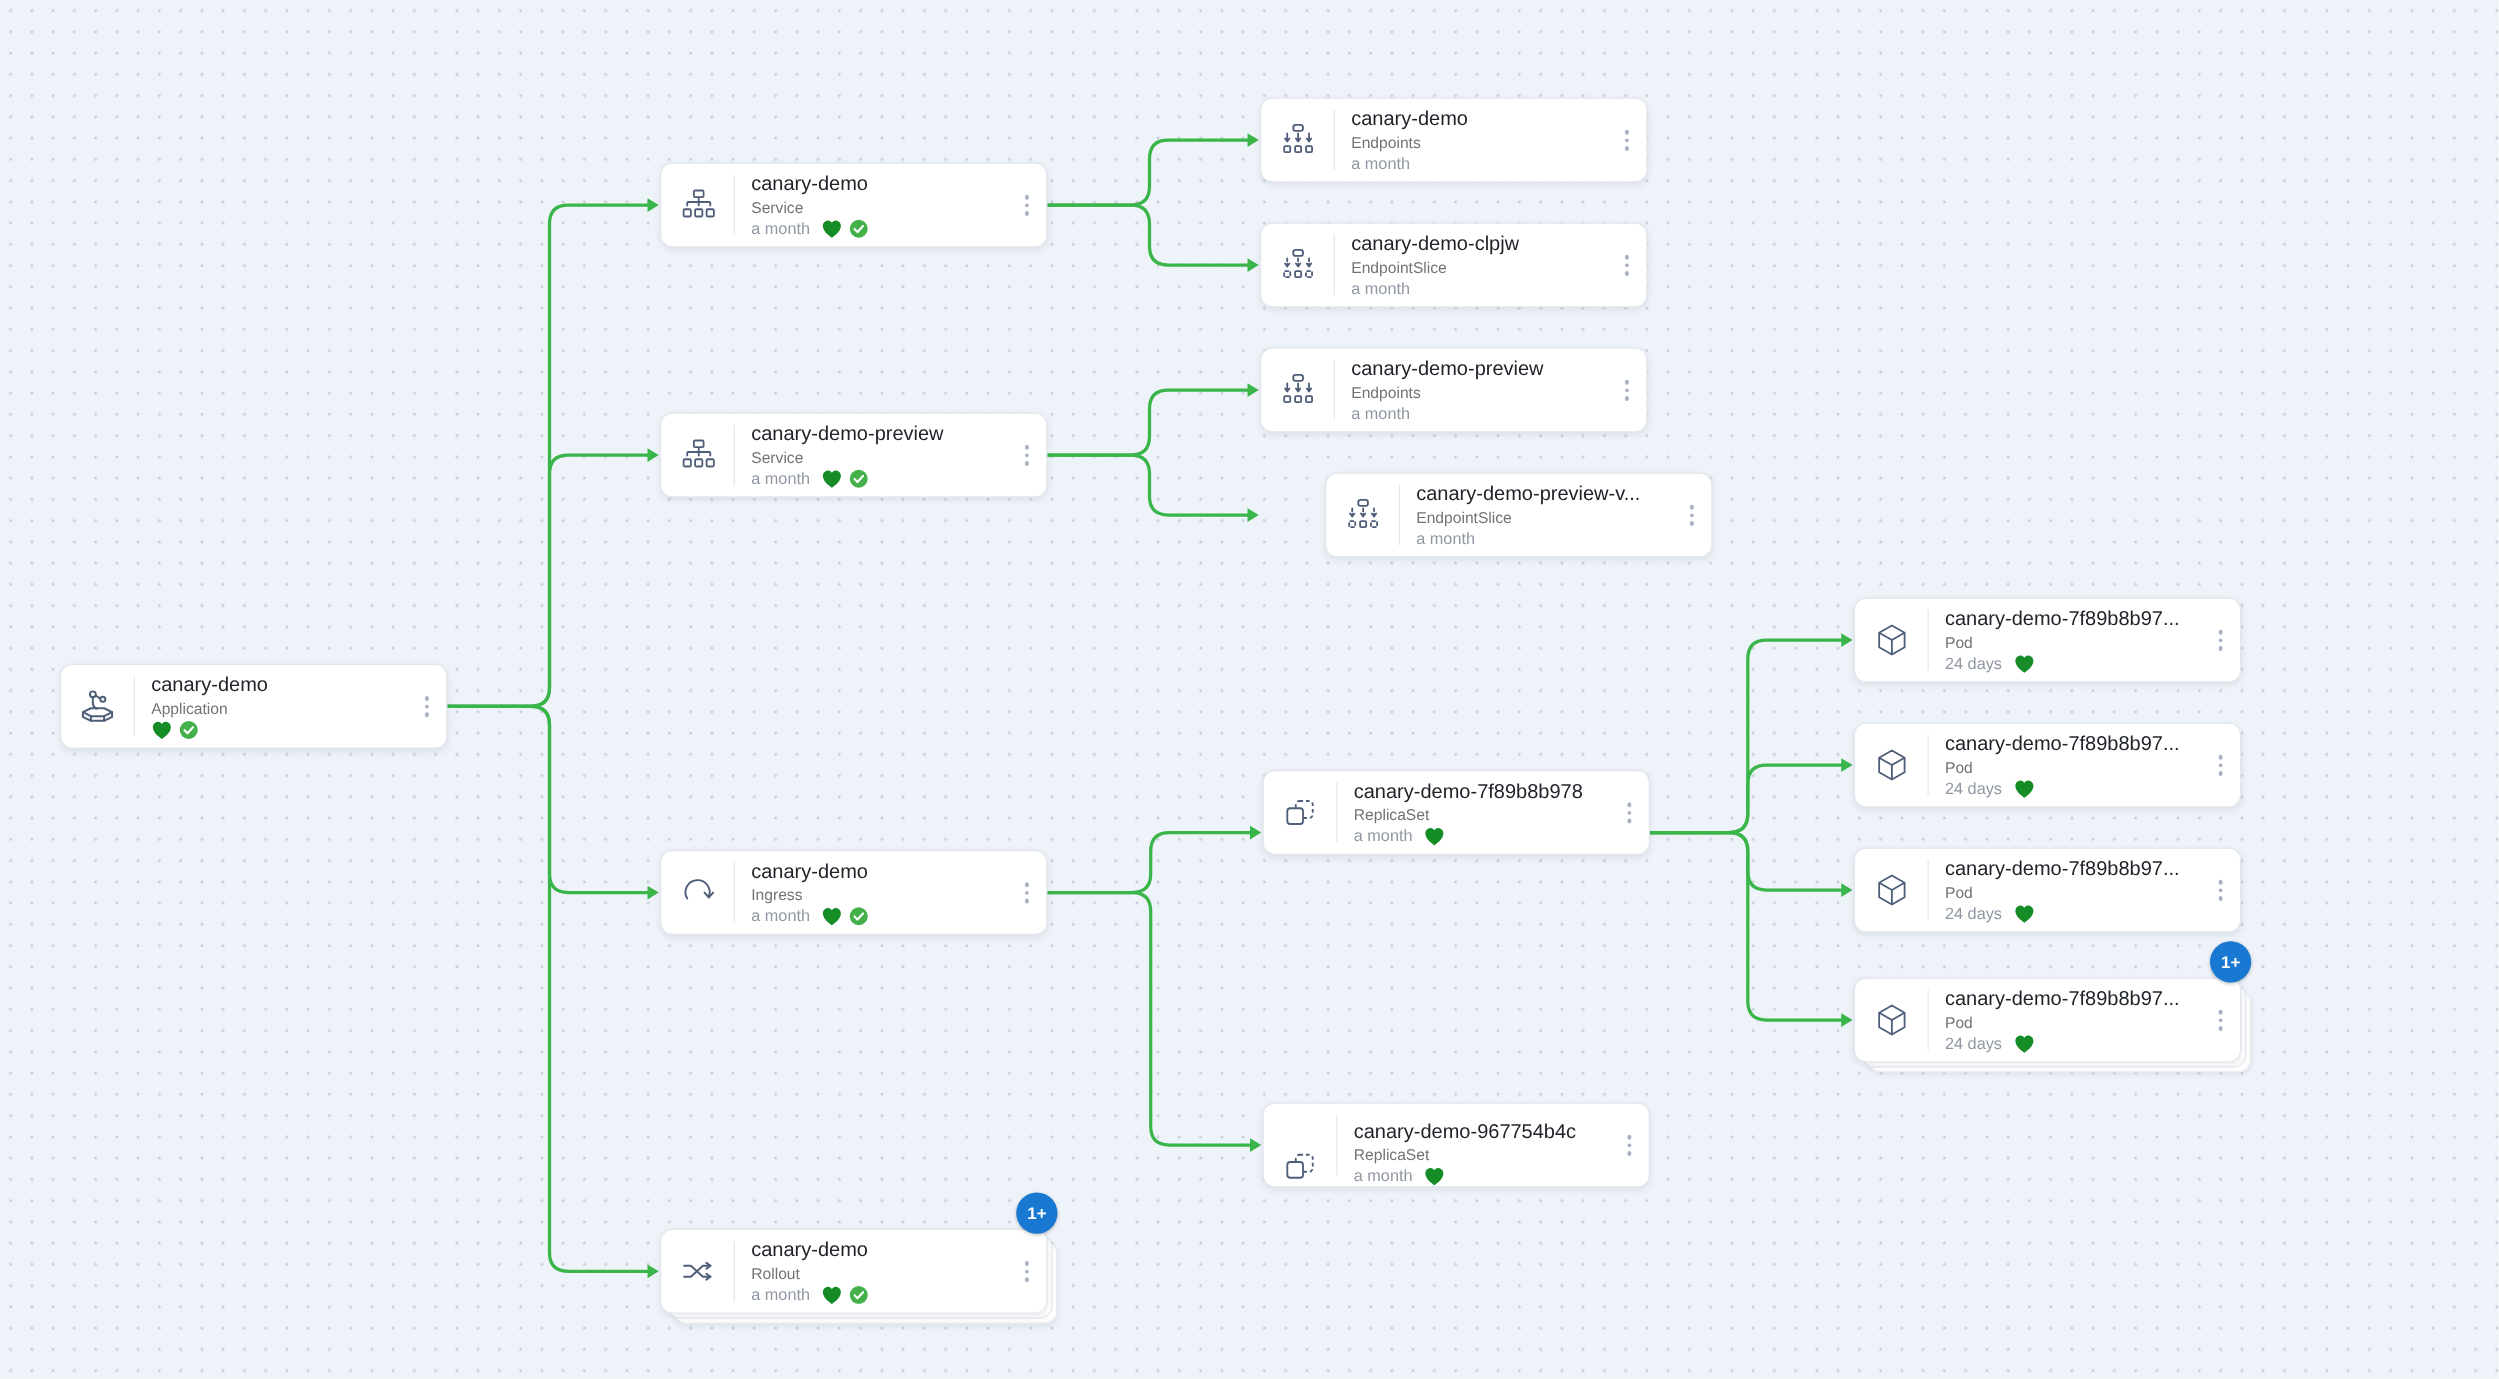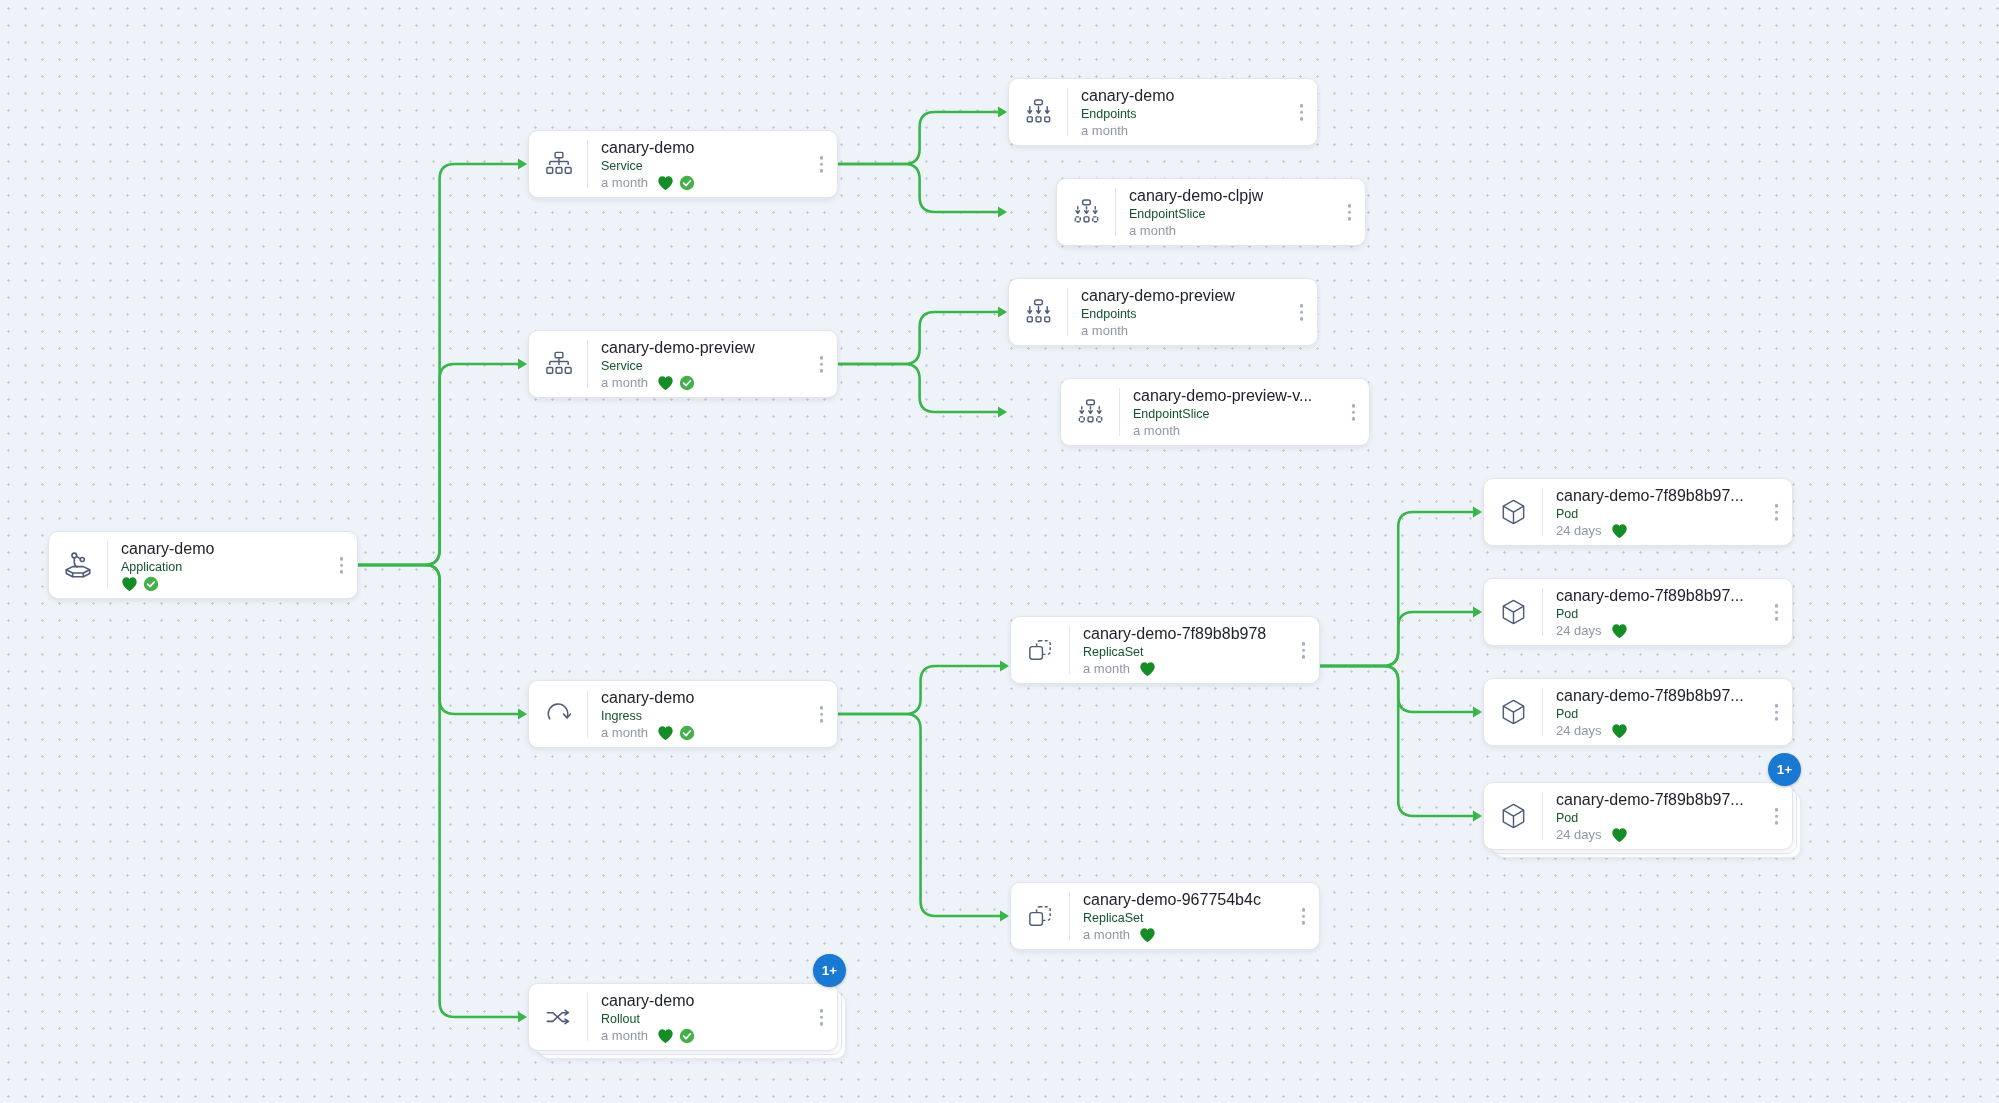--- a/index.html
+++ b/index.html
@@ -45,21 +45,21 @@
   .divider { width:1px; align-self:stretch; margin:9px 0; background:#e3e7ed; }
   .content {
     padding-left:13px; padding-right:30px;
     display:flex; flex-direction:column; justify-content:center;
     min-width:0; gap:1px;
   }
   .title {
     font-size:16px; line-height:19px; font-weight:500; color:#20242a;
     white-space:nowrap; overflow:hidden; text-overflow:ellipsis;
   }
-  .kind { font-size:12.5px; line-height:16px; color:#14532d; }
+  .kind { font-size:12.5px; line-height:16px; color:#737373; }
   .meta { display:flex; align-items:center; gap:9px; font-size:13px; line-height:16px; color:#8f97a3; min-height:16px; }
   .health { display:flex; align-items:center; gap:5px; }
   .health svg { display:block; }
   .menu {
     position:absolute; right:9px; top:50%; transform:translateY(-50%);
     display:flex; flex-direction:column; gap:3px; padding:5px; cursor:pointer;
   }
   .menu i { width:3.5px; height:3.5px; border-radius:50%; background:#a7b1c2; }
   .badge {
     position:absolute; top:-30px; right:-9px;
@@ -292,21 +292,21 @@
           <span class="age">a month</span>
 
         </div>
       </div>
       <div class="menu">
           <i></i>
           <i></i>
           <i></i>
         </div>
     </div>
-      <div class="node" style="left: 1056px; top: 178px;">
+      <div class="node" style="left: 1008px; top: 178px;">
 
       <div class="icon-box">
           <svg width="31" height="31" viewBox="0 0 32 32" fill="none" stroke="#4e5d78" stroke-width="1.5" stroke-linejoin="round" stroke-linecap="round">
             <rect x="12" y="3" width="8" height="5" rx="2"></rect>
             <path stroke-dasharray="2.4 2" d="M7 10 V16.5 M16 10 V16.5 M25 10 V16.5"></path>
             <path d="M5.2 14.3 L7 16.8 L8.8 14.3 M14.2 14.3 L16 16.8 L17.8 14.3 M23.2 14.3 L25 16.8 L26.8 14.3"></path>
             <rect x="4.5" y="20.5" width="5" height="5" rx="1" stroke-dasharray="2.4 2"></rect>
             <rect x="13.5" y="20.5" width="5" height="5" rx="1"></rect>
             <rect x="22.5" y="20.5" width="5" height="5" rx="1" stroke-dasharray="2.4 2"></rect>
           </svg>
@@ -401,21 +401,21 @@
               </svg>
             </span>
         </div>
       </div>
       <div class="menu">
           <i></i>
           <i></i>
           <i></i>
         </div>
     </div>
-      <div class="node" style="left: 1010px; top: 882px;">
+      <div class="node" style="left: 1010px; top: 882px; align-items: flex-end;">
 
       <div class="icon-box">
           <svg width="31" height="31" viewBox="0 0 32 32" fill="none" stroke="#4e5d78" stroke-width="1.5">
             <rect x="12" y="6" width="14" height="14" rx="3" stroke-dasharray="3 2.4"></rect>
             <rect x="5" y="12" width="13" height="13" rx="2.5" fill="#ffffff"></rect>
           </svg>
         </div>
       <div class="divider"></div>
       <div class="content">
         <div class="title">canary-demo-967754b4c</div>

